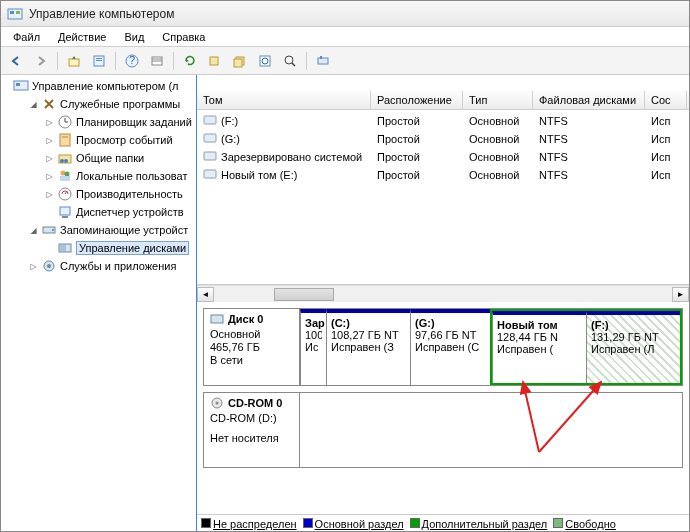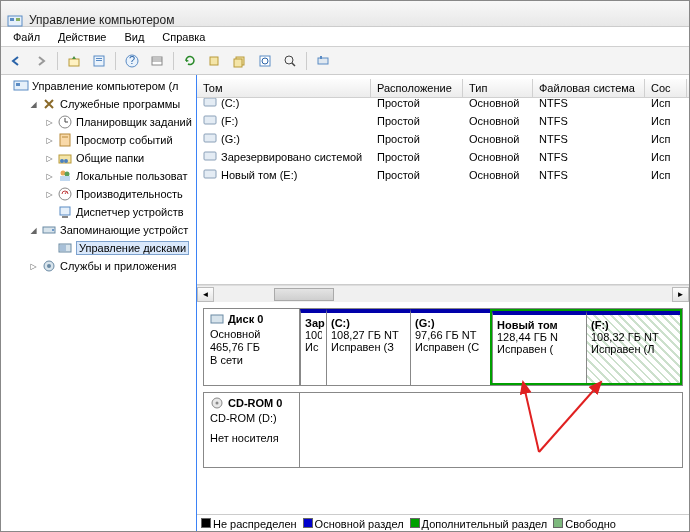--- a/index.html
+++ b/index.html
@@ -1,37 +1,37 @@
 <!DOCTYPE html>
 <html><head>
 <meta charset="utf-8">
 <style>
 * { box-sizing: border-box; margin: 0; padding: 0; font-family: "Segoe UI", Tahoma, sans-serif; font-size: 11px; }
 body { width: 690px; height: 532px; background: #fff; border: 1px solid #888; overflow: hidden; position: relative; }
-.titlebar { height: 26px; background: linear-gradient(#f8f8f8, #e8e8e8); border-bottom: 1px solid #ccc; display: flex; padding: 12px 6px; gap: 6px; }
+.titlebar { height: 26px; background: linear-gradient(#f8f8f8, #e8e8e8); border-bottom: 1px solid #ccc; display: flex; align-items: center; padding: 4px 6px; gap: 6px; }
 .titlebar .icon { width: 16px; height: 16px; }
 .titlebar .title { font-size: 12px; color: #222; }
 .menubar { height: 20px; display: flex; align-items: flex-start; padding: 2px 4px; gap: 2px; border-bottom: 1px solid #d0d0d0; }
 .menubar .menu-item { padding: 2px 8px; cursor: default; }
 .toolbar { height: 28px; display: flex; align-items: center; padding: 2px 4px; gap: 3px; border-bottom: 1px solid #ccc; background: #f4f4f4; }
 .toolbar .tb-btn { width: 22px; height: 22px; display: flex; align-items: center; justify-content: center; cursor: default; border: 1px solid transparent; }
 .toolbar .sep { width: 1px; height: 18px; background: #ccc; margin: 0 2px; }
 .main { display: flex; height: calc(532px - 26px - 20px - 28px - 1px); }
 .tree-pane { width: 196px; border-right: 1px solid #3b82f6; overflow: hidden; padding: 2px 0; }
 .tree { list-style: none; }
 .tree li { white-space: nowrap; padding: 1px 0; display: flex; align-items: center; gap: 3px; cursor: default; }
 .tree .indent1 { padding-left: 12px; }
 .tree .indent2 { padding-left: 28px; }
 .tree .indent3 { padding-left: 44px; }
 .tree .exp { width: 9px; height: 9px; display: inline-flex; align-items: center; justify-content: center; font-size: 8px; color: #666; }
 .tree .node-icon { width: 16px; height: 16px; display: inline-flex; align-items: center; justify-content: center; }
 .tree .selected { background: #d9e8fb; border: 1px solid #7da2ce; padding: 0 2px; }
 .right-pane { flex: 1; display: flex; flex-direction: column; overflow: hidden; }
 .volume-list { height: 210px; border-bottom: 1px solid #ccc; overflow: auto; position: relative; }
-.vl-header { display: flex; background: linear-gradient(#fdfdfd,#ececec); border-bottom: 1px solid #d0d0d0; position: sticky; top: 4px; }
+.vl-header { display: flex; background: linear-gradient(#fdfdfd,#ececec); border-bottom: 1px solid #d0d0d0; position: sticky; top: 16px; }
 .vl-header .col { padding: 3px 6px; border-right: 1px solid #d0d0d0; font-weight: 400; }
 .vl-row { display: flex; padding: 2px 0; }
 .vl-row .col { padding: 1px 6px; overflow: hidden; white-space: nowrap; }
 .vl-row .vol-icon { width: 14px; height: 10px; display: inline-block; margin-right: 4px; }
 .c-tom { width: 174px; }
 .c-loc { width: 92px; }
 .c-type { width: 70px; }
 .c-fs { width: 112px; }
 .c-st { width: 42px; }
 .hscroll { height: 17px; background: #f0f0f0; border-top: 1px solid #ddd; display: flex; align-items: center; }
@@ -43,21 +43,21 @@
 .disk-info { width: 96px; border-right: 1px solid #888; padding: 4px 6px; display: flex; flex-direction: column; gap: 1px; }
 .disk-info .disk-title { font-weight: bold; display: flex; align-items: flex-start; gap: 4px; }
 .disk-parts { flex: 1; display: flex; position: relative; }
 .disk-parts .part { border-left: 1px solid #888; border-top: 4px solid #0000aa; padding: 4px 4px; overflow: hidden; flex-shrink: 0; }
 .disk-parts .part .pt { font-weight: bold; }
 .disk-parts .part .pv { white-space: nowrap; overflow: hidden; }
 .ext-box { border: 2px solid #00a000; display: flex; flex: 1; }
 .ext-box .part { border-top-color: #0000aa; }
 .ext-box .part.hatched { background: repeating-linear-gradient(45deg, #fff, #fff 4px, #cce0cc 4px, #cce0cc 6px); }
 .cdrom-row { display: flex; border: 1px solid #888; height: 76px; }
-.legend { height: 18px; border-top: 1px solid #ccc; display: flex; align-items: center; padding: 0 4px; gap: 6px; font-size: 11px; overflow: hidden; white-space: nowrap; }
+.legend { height: 18px; border-top: 1px solid #ccc; display: flex; align-items: center; padding: 0 4px; gap: 6px; font-size: 11px; overflow: hidden; white-space: nowrap; text-decoration: underline; }
 .legend .sw { width: 10px; height: 10px; display: inline-block; margin-right: 2px; border: 1px solid #666; }
 .arrow-overlay { position: absolute; pointer-events: none; }
 svg.si { width: 16px; height: 16px; }
 </style>
 </head>
 <body>
 
 <div class="titlebar">
   <span class="icon">
     <svg class="si" viewBox="0 0 16 16">
@@ -273,21 +273,21 @@
     </ul>
   </div>
 
   <div class="right-pane">
 
     <div class="volume-list">
       <div class="vl-header">
         <div class="col c-tom">Том</div>
         <div class="col c-loc">Расположение</div>
         <div class="col c-type">Тип</div>
-        <div class="col c-fs">Файловая система</div>
+        <div class="col c-fs">Файловая дисками</div>
         <div class="col c-st">Сос</div>
       </div>
       <div id="vol-rows">
           <div class="vl-row">
             <div class="col c-tom"><span class="vol-icon"><svg width="14" height="10" viewBox="0 0 14 10">
                   <rect x="1" y="1" width="12" height="8" rx="1" fill="#e4ecf4" stroke="#8aa0b8"></rect>
                 </svg></span>(C:)</div>
             <div class="col c-loc">Простой</div>
             <div class="col c-type">Основной</div>
             <div class="col c-fs">NTFS</div>
@@ -371,21 +371,21 @@
             <div class="pv">Исправен (С</div>
           </div>
           <div class="ext-box">
             <div class="part" style="flex:1;">
               <div class="pt">Новый том</div>
               <div class="pv">128,44 ГБ N</div>
               <div class="pv">Исправен (</div>
             </div>
             <div class="part hatched" style="flex:1;">
               <div class="pt">(F:)</div>
-              <div class="pv">108,32 ГБ NT</div>
+              <div class="pv">131,29 ГБ NT</div>
               <div class="pv">Исправен (Л</div>
             </div>
           </div>
         </div>
       </div>
 
       <div class="cdrom-row">
         <div class="disk-info">
           <div class="disk-title">
               <span><svg width="14" height="12" viewBox="0 0 14 12">

